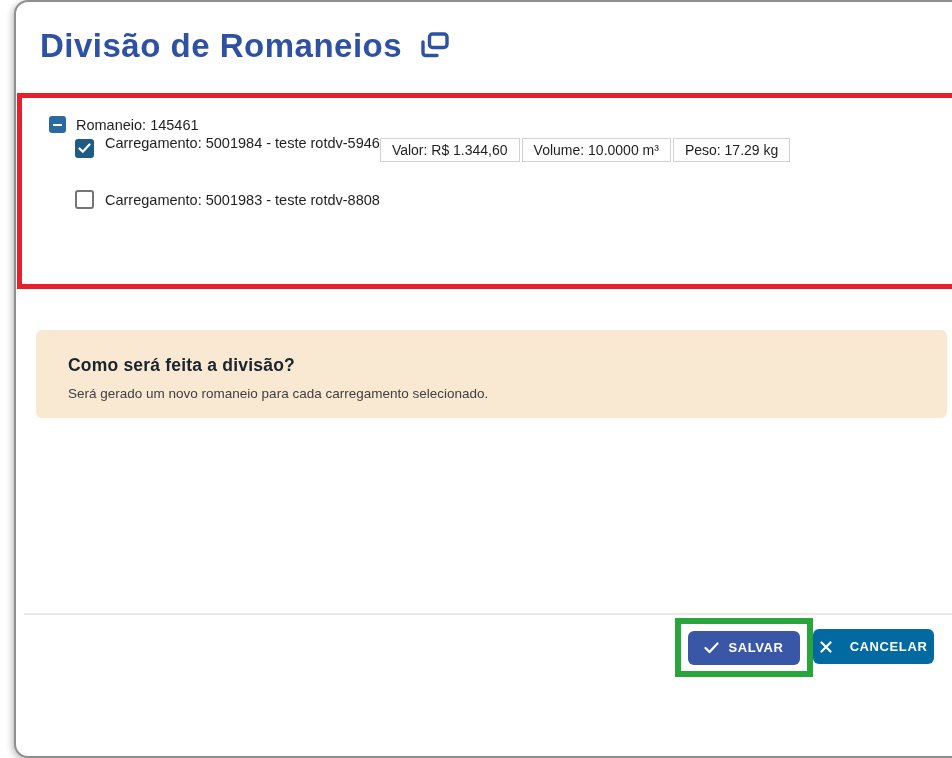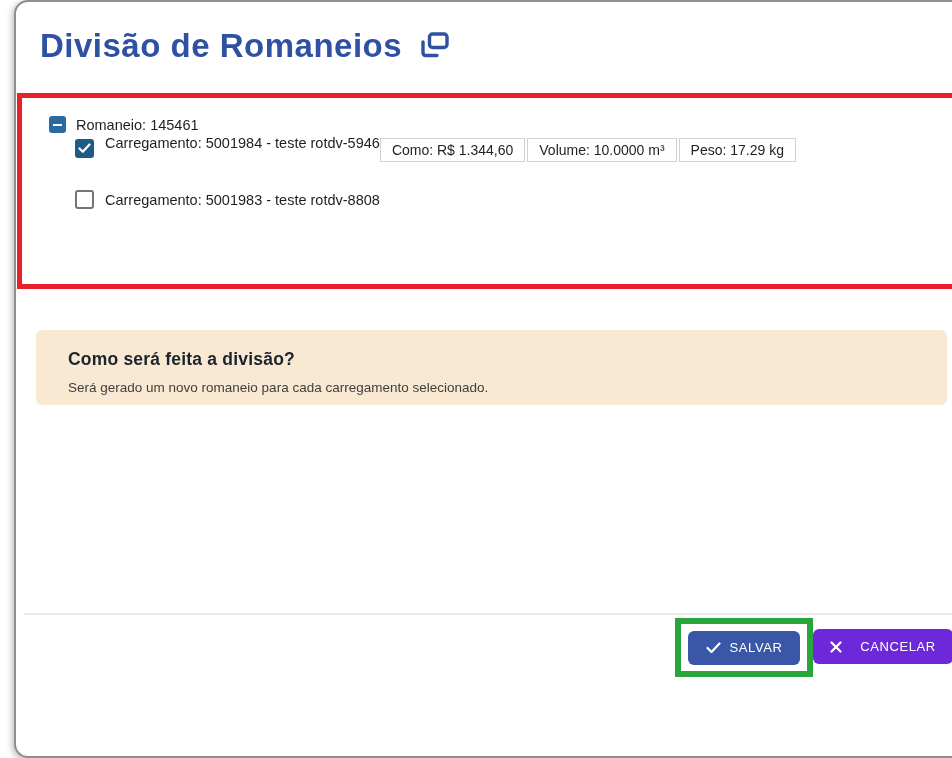--- a/index.html
+++ b/index.html
@@ -64,49 +64,49 @@
   .stats-row { display: flex; margin-top: 3px; }
   .stat-cell {
     border: 1px solid #d2d2d2; background: #ffffff;
     padding: 3px 11px; margin-right: 2px;
     font-size: 14px; color: #1f1f1f; white-space: nowrap;
   }
 
   
   .info-box {
     position: absolute; left: 20px; top: 328px;
-    width: 911px; height: 75px;
+    width: 911px; height: 88px;
     background: #f9e8d2; border-radius: 6px;
-    padding: 19px 32px;
+    padding: 25px 32px;
   }
   .info-title { font-size: 17.5px; font-weight: bold; color: #18242e; letter-spacing: 0.2px; }
   .info-desc { margin-top: 10px; font-size: 13.5px; color: #404040; }
 
   .footer-divider {
     position: absolute; left: 8px; top: 611px;
     width: 936px; height: 2px; background: #e9e9e9;
   }
 
   
   .annotation-green {
     position: absolute; left: 659px; top: 616px;
     width: 138px; height: 59px;
     border: 6px solid #28a63c;
     display: flex; align-items: center; justify-content: center;
   }
   .btn {
     display: flex; align-items: center; justify-content: center; gap: 9px;
     border: none; border-radius: 6px; cursor: pointer;
     color: #ffffff; font-family: "Liberation Sans", sans-serif;
-    font-size: 13px; font-weight: normal; letter-spacing: 0.6px;
+    font-size: 13px; font-weight: bold; letter-spacing: 0.6px;
   }
   .btn-save { width: 112px; height: 34px; background: #3a57a7; }
   .btn-cancel {
     position: absolute; left: 797px; top: 627px;
-    width: 140px; height: 35px; background: #6d28d9; gap: 18px;
+    width: 121px; height: 35px; background: #0369a1; gap: 18px;
   }
 </style>
 </head>
 <body>
 
 <div class="modal-card">
 
   <div class="modal-title">
     <span>Divisão de Romaneios</span>
     <span class="title-icon">
@@ -128,21 +128,21 @@
 
   <div class="carreg-group g1">
     <span class="checkbox checked">
       <svg width="13" height="11" viewBox="0 0 13 11">
         <polyline points="1.5,5.5 4.8,8.8 11.5,1.5" stroke="#ffffff" stroke-width="2.2" fill="none" stroke-linecap="round" stroke-linejoin="round"></polyline>
       </svg>
     </span>
     <div class="carreg-col">
       <span class="carreg-label">Carregamento: 5001984 - teste rotdv-5946</span>
       <div class="stats-row">
-        <span class="stat-cell">Como: R$ 1.344,60</span>
+        <span class="stat-cell">Valor: R$ 1.344,60</span>
         <span class="stat-cell">Volume: 10.0000 m³</span>
         <span class="stat-cell">Peso: 17.29 kg</span>
       </div>
     </div>
   </div>
 
   <div class="carreg-group g2">
     <span class="checkbox unchecked"></span>
     <div class="carreg-col">
       <span class="carreg-label">Carregamento: 5001983 - teste rotdv-8808</span>

